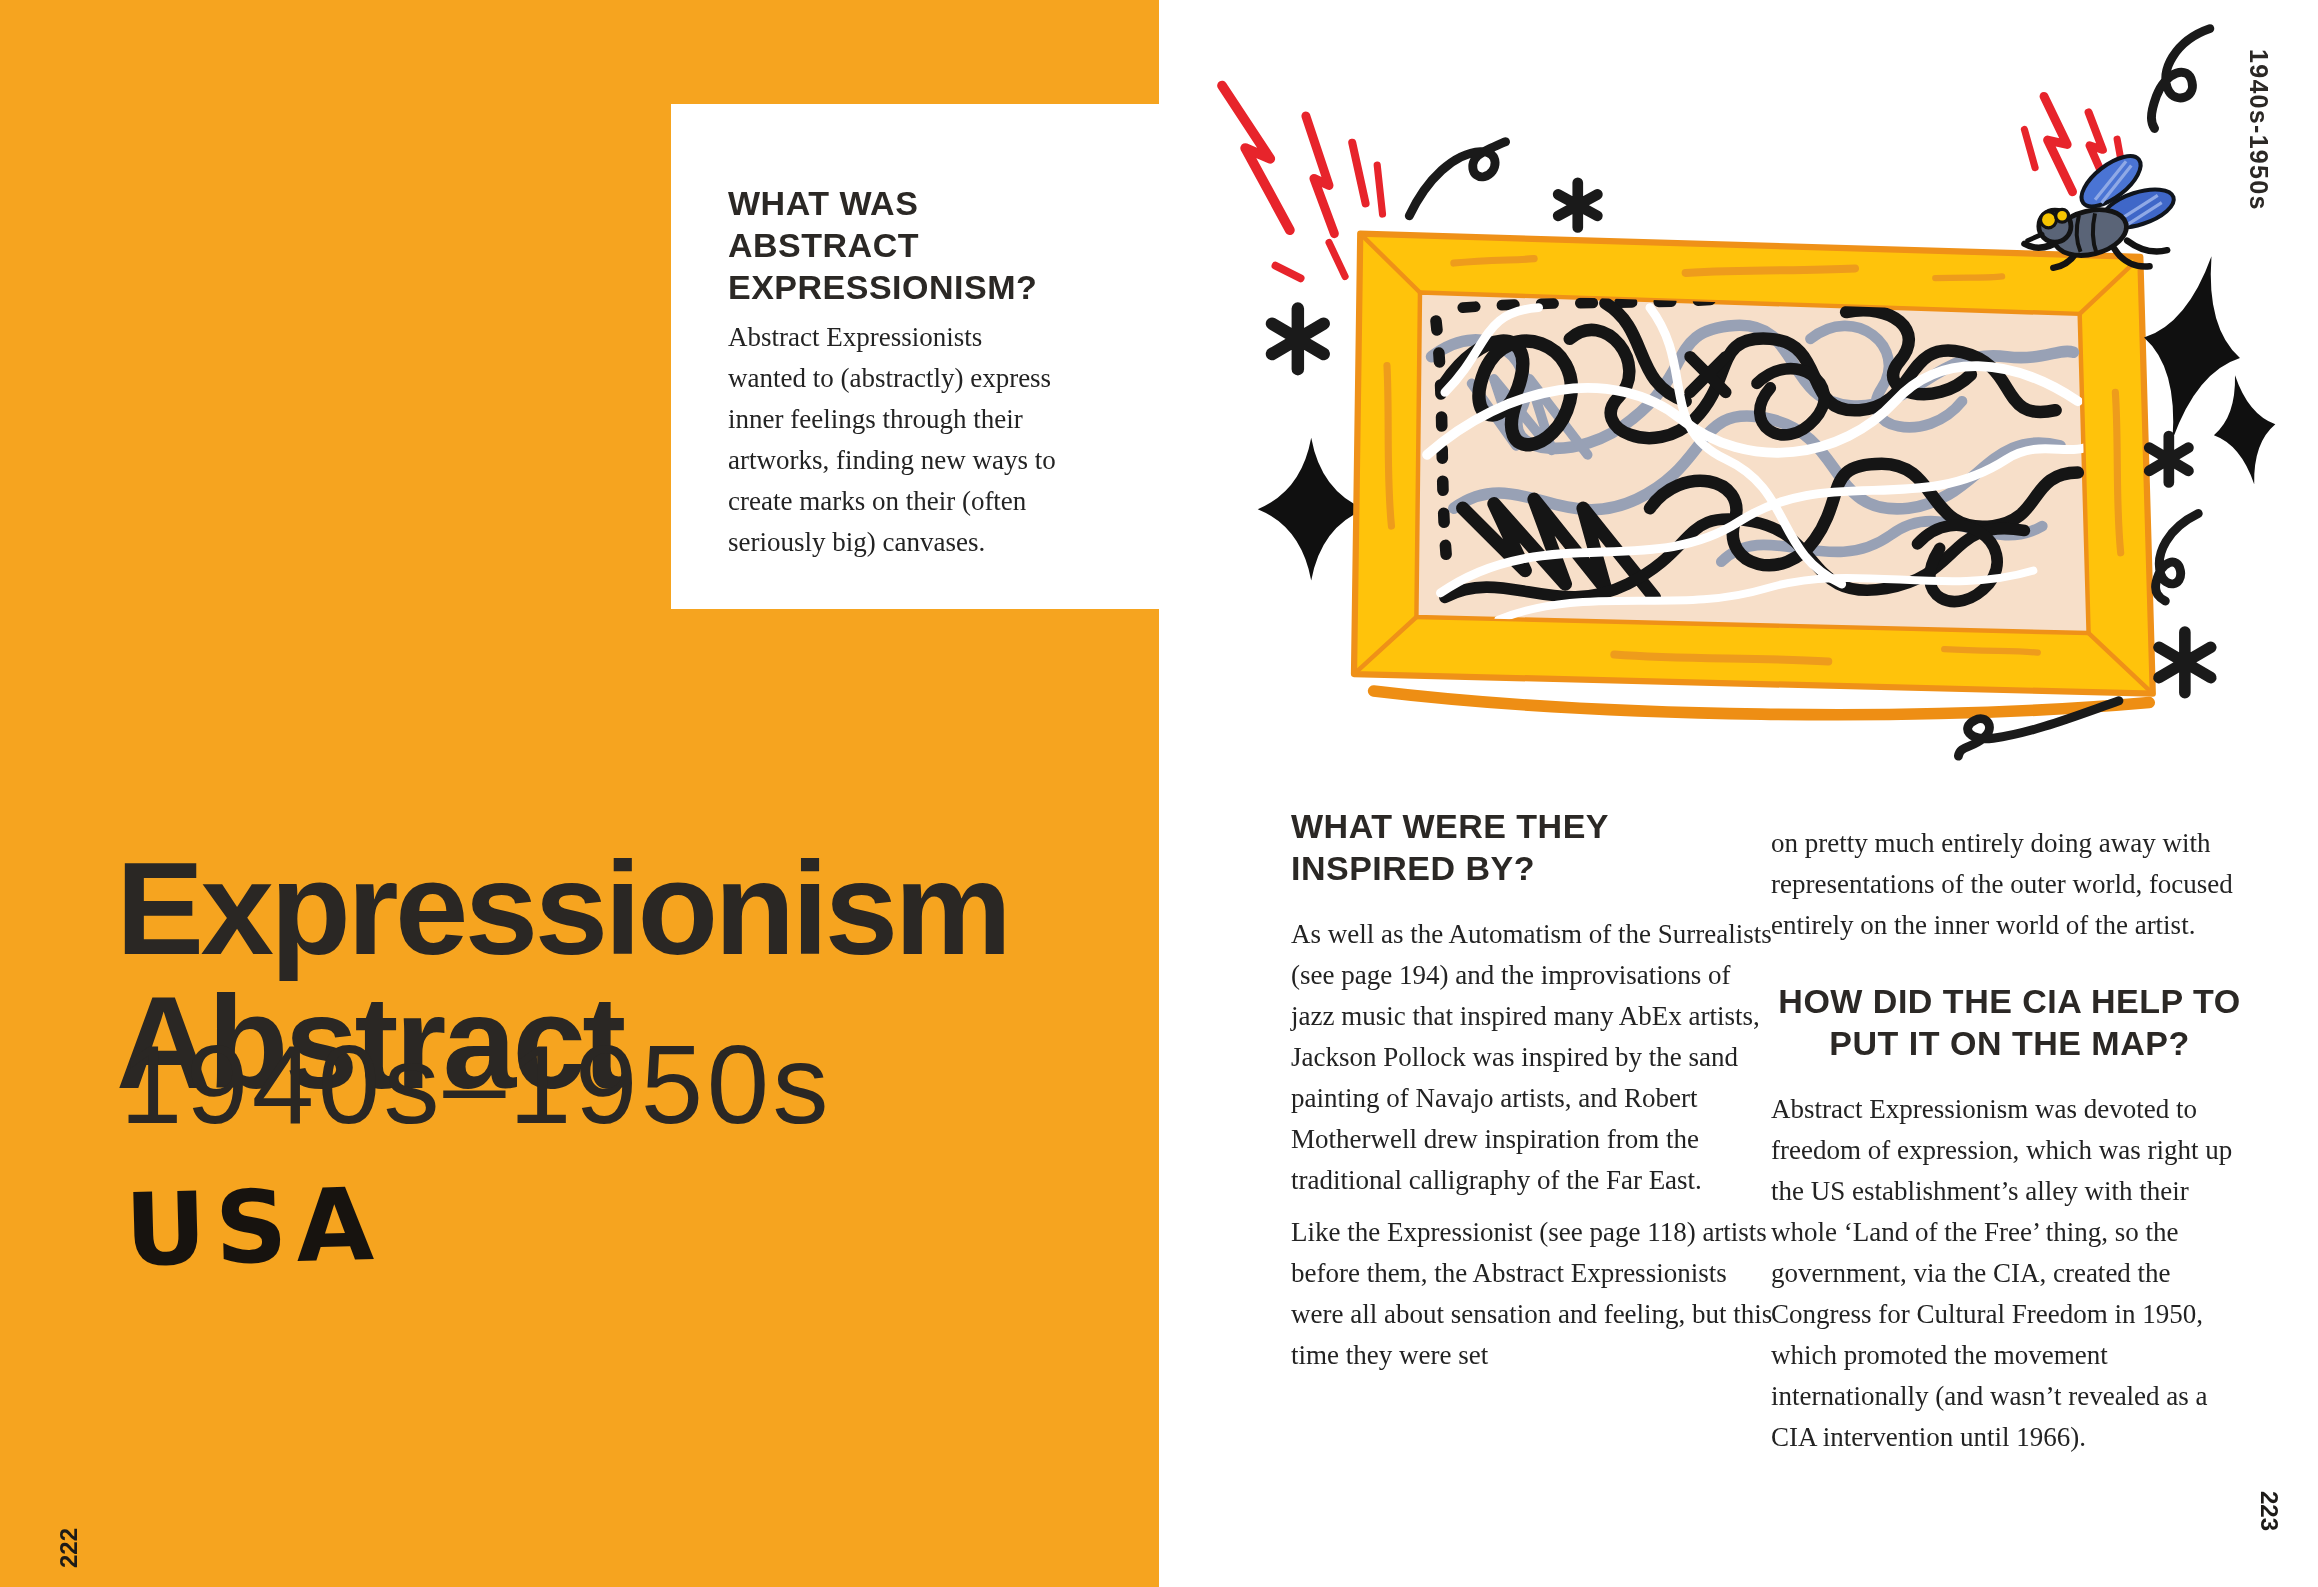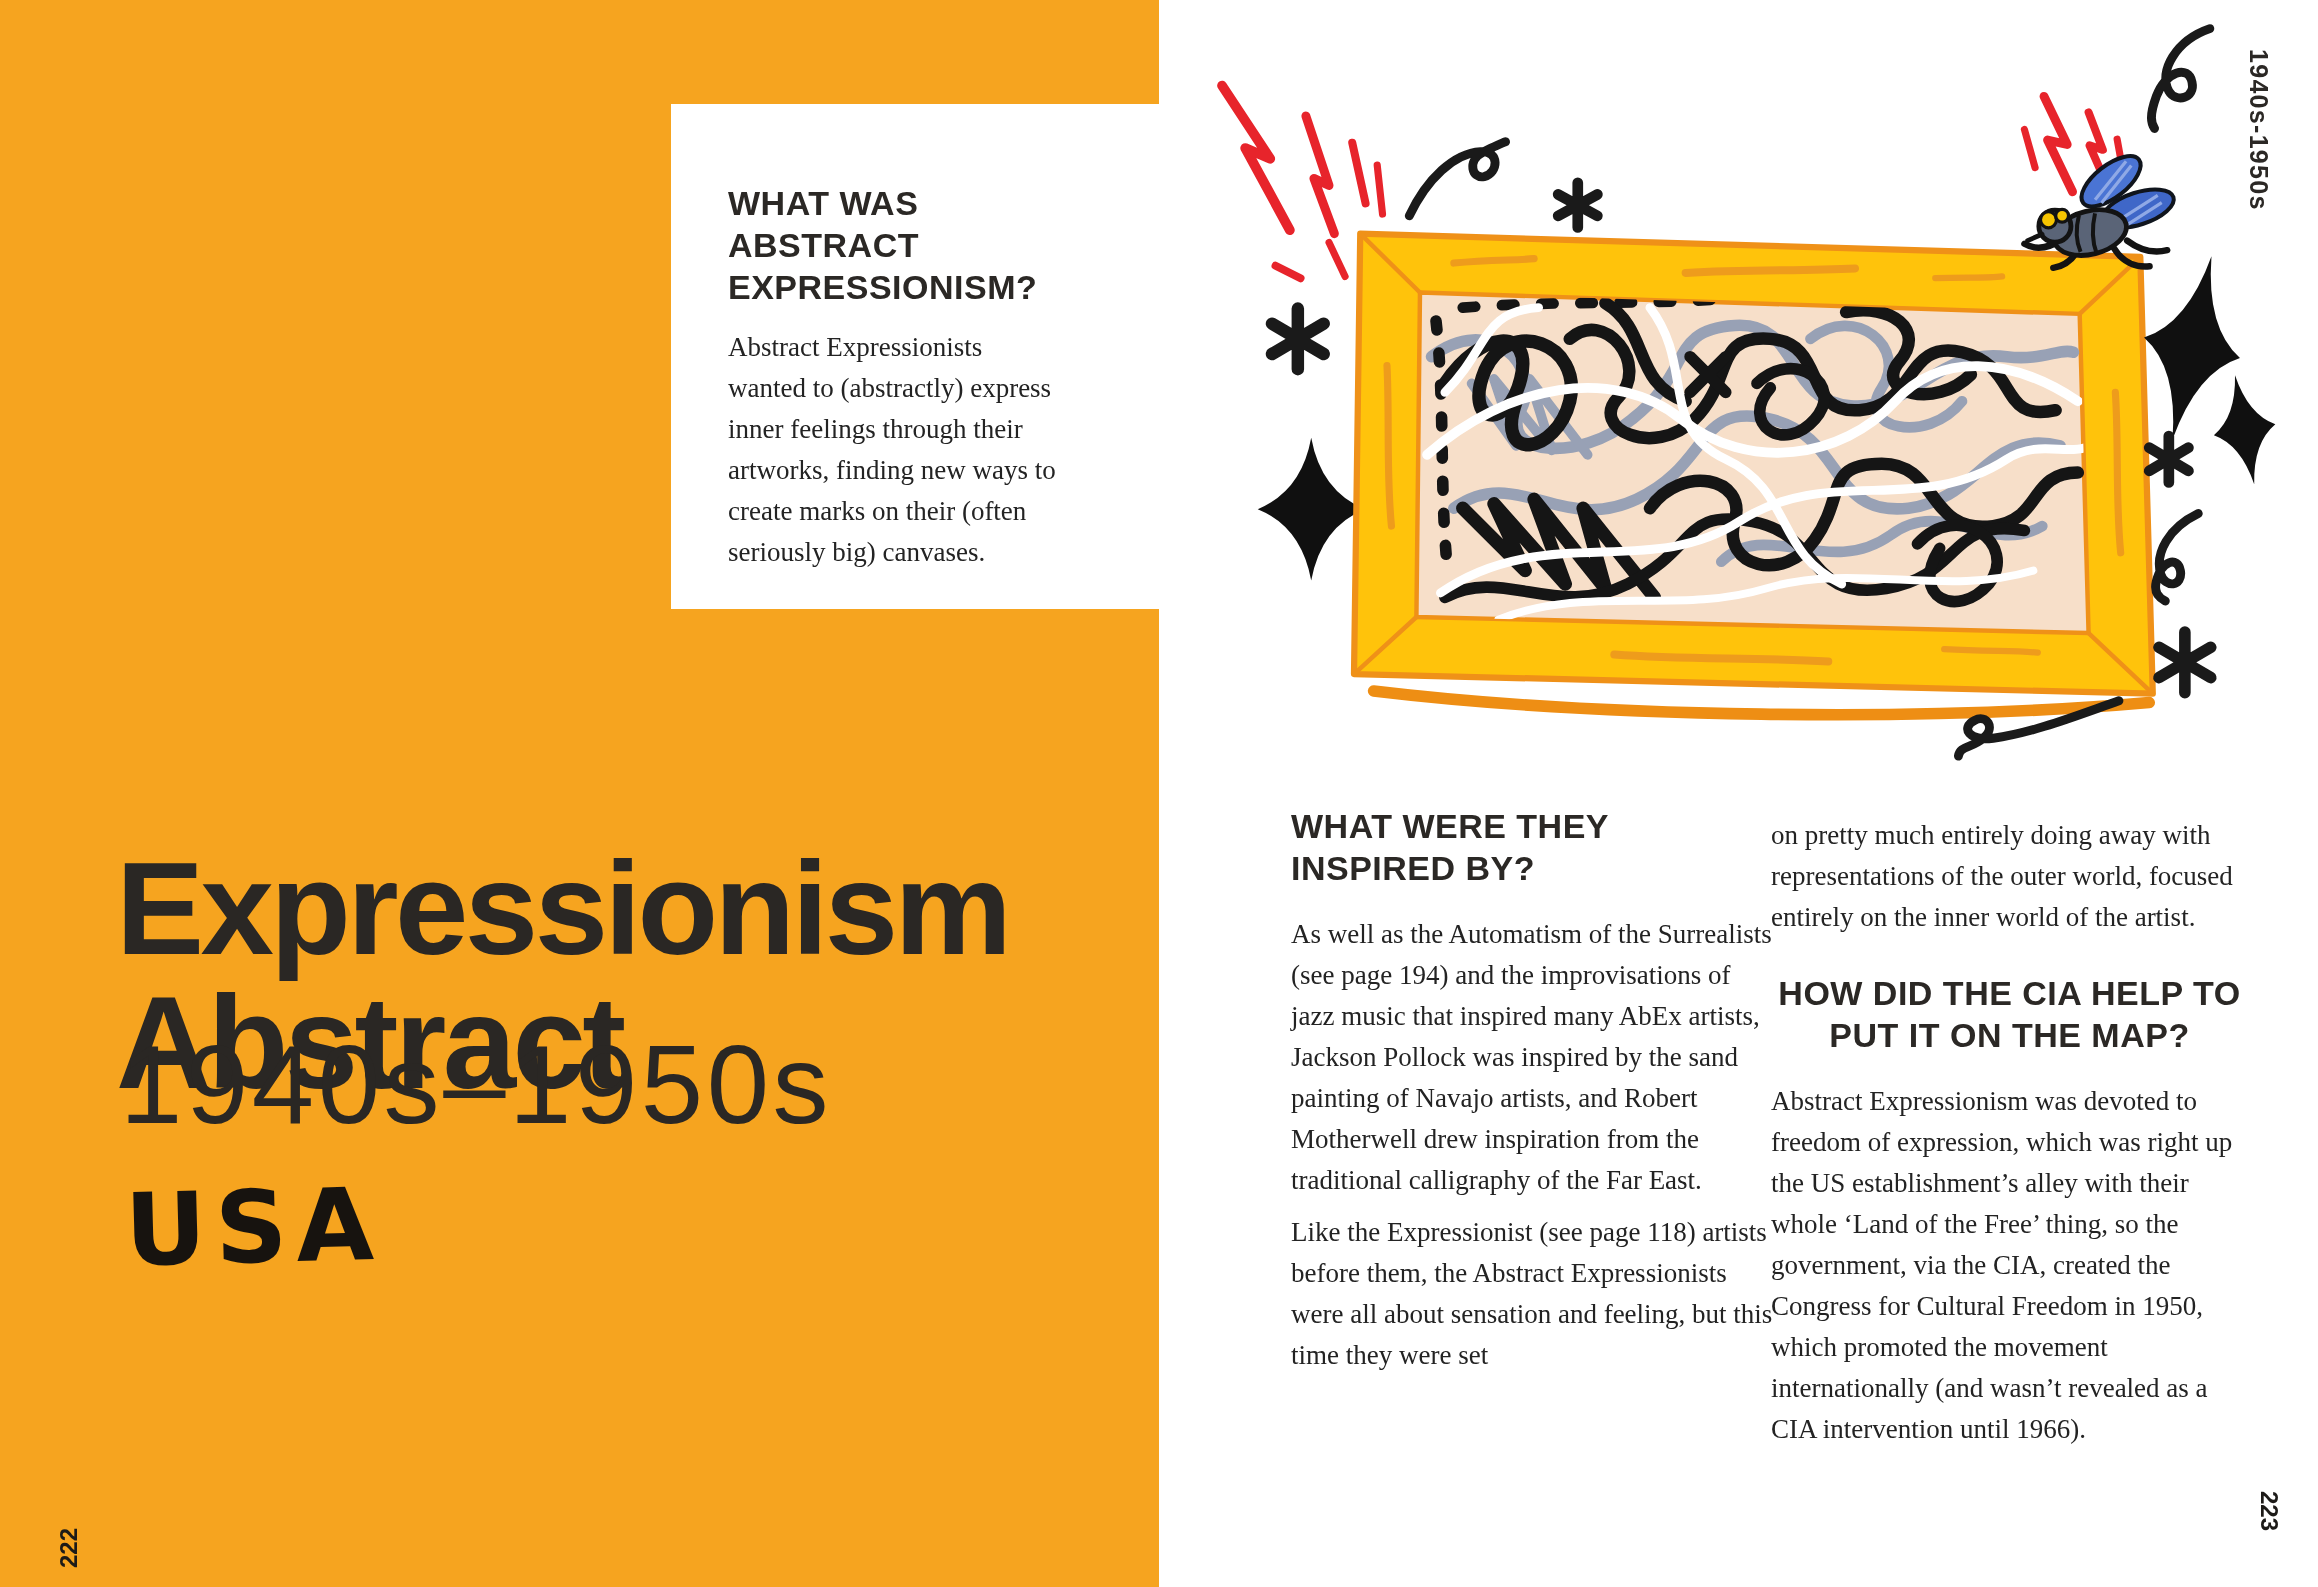--- a/index.html
+++ b/index.html
@@ -15,21 +15,21 @@
     box-sizing:border-box;padding:78px 102px 0 57px;
   }
   .h3{
     font:700 34px/42px "Liberation Sans",sans-serif;
     color:#2B2825;letter-spacing:0.5px;margin:0;
   }
   .serif{
     font:400 27px/41px "Liberation Serif",serif;
     color:#232323;margin:0;
   }
-  #info-box .serif{margin-top:19px;}
+  #info-box .serif{margin-top:9px;}
   #main-title{
     left:116px;top:754px;width:1034px;
     font:700 132px/134px "Liberation Sans",sans-serif;
     color:#2A2724;letter-spacing:-3.6px;
   }
   #main-title span{display:block;}
   #subtitle{
     left:120px;top:1026px;
     font:400 112px/118px "Liberation Sans",sans-serif;
     color:#2A2724;letter-spacing:3.6px;
@@ -48,21 +48,21 @@
     left:2273px;top:49px;transform:rotate(90deg);transform-origin:top left;
     font:700 25px/28.5px "Liberation Sans",sans-serif;color:#2B2825;letter-spacing:1.3px;white-space:nowrap;
   }
   
   .col{position:absolute;top:805px;}
   #col-1{left:1291px;width:482px;}
   #col-2{left:1771px;width:477px;}
   .col .serif{margin-top:10.7px;}
   .col .h3 + .serif{margin-top:25px;}
   .mt-section{margin-top:34px !important;}
-  #col-2 .first-p{margin-top:10px;}
+  #col-2 .first-p{margin-top:18px;}
   #col-2 .h3{margin-top:18px;text-align:center;}
   #illustration-svg{left:1186px;top:9px;}
 </style>
 </head>
 <body>
 
 <div id="left-page" class="abs">
   <div id="info-box" class="abs">
     <h3 class="h3">WHAT WAS ABSTRACT EXPRESSIONISM?</h3>
     <p class="serif">Abstract Expressionists wanted to (abstractly) express inner feelings through their artworks, finding new ways to create marks on their (often seriously big) canvases.</p>

